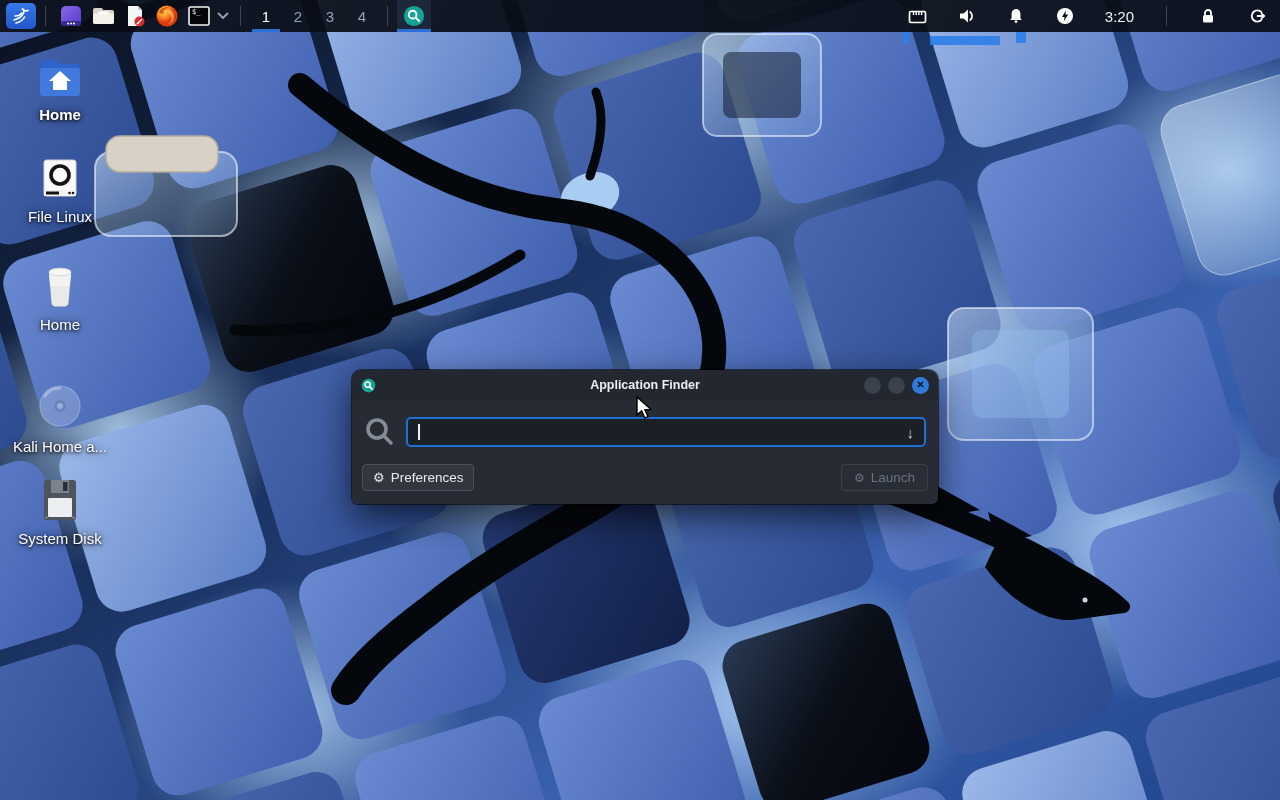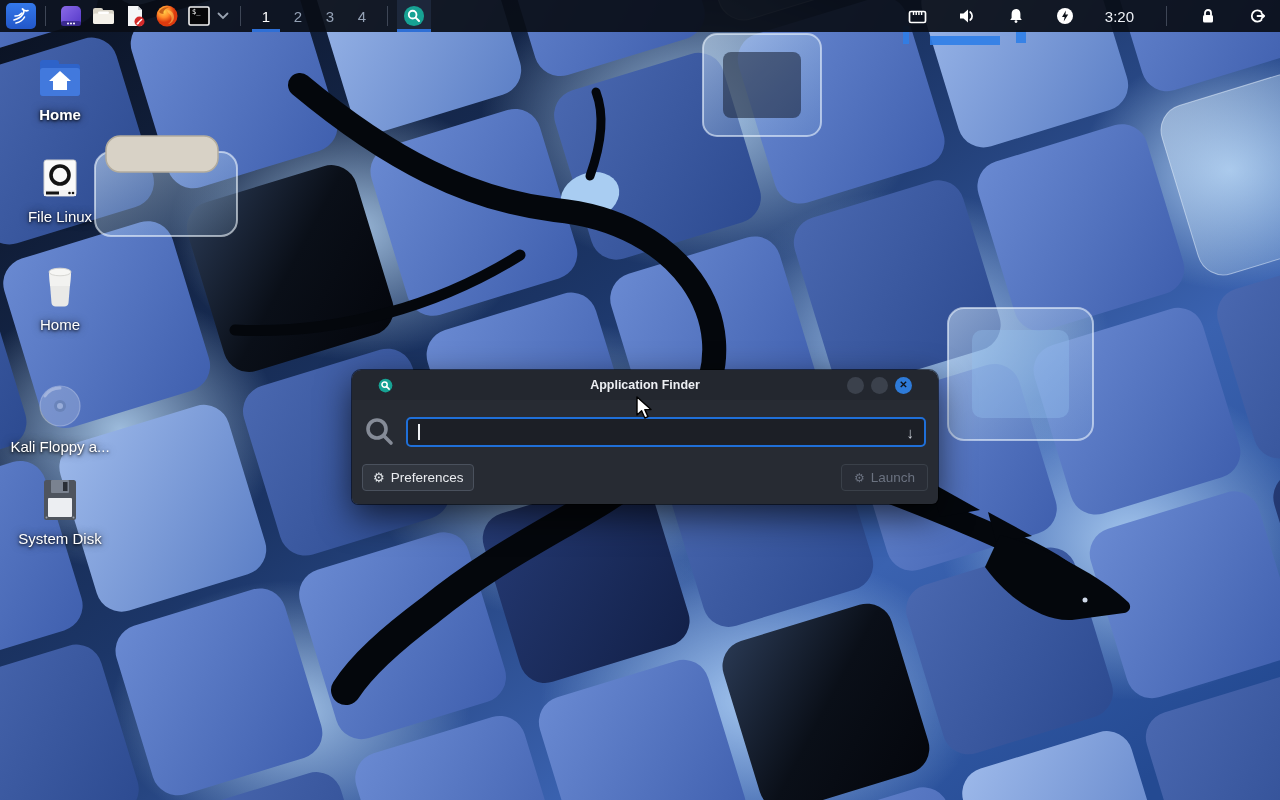--- a/index.html
+++ b/index.html
@@ -41,21 +41,21 @@
   .dicon .lbl{margin-top:6px;color:#ffffff;font-size:15px;
               text-shadow:0 1px 3px rgba(0,0,0,0.95),0 0 8px rgba(0,0,0,0.7);}
   #di-home{top:56px;font-weight:bold;} #di-fs{top:158px;} #di-trash{top:262px;}
   #di-kali{top:380px;} #di-floppy{top:476px;}
 
   
   .finder{position:absolute;left:352px;top:370px;width:586px;z-index:20;
           border-radius:9px 9px 6px 6px;
           box-shadow:0 12px 34px rgba(0,0,0,0.65),0 0 0 1px rgba(0,0,0,0.55);}
   .titlebar{height:30px;background:#23272f;border-radius:9px 9px 0 0;position:relative;
-            display:flex;align-items:center;padding:0 26px;cursor:default;}
+            display:flex;align-items:center;padding:0 9px;cursor:default;}
   .titlebar .title{position:absolute;left:0;right:0;text-align:center;color:#edeff3;
                    font-weight:bold;font-size:12.5px;pointer-events:none;}
   .winctl{margin-left:auto;display:flex;align-items:center;gap:7px;z-index:1;}
   .wbtn{width:17px;height:17px;border-radius:50%;border:none;cursor:pointer;padding:0;
         display:flex;align-items:center;justify-content:center;}
   .wbtn.plain{background:#3b414c;}
   .wbtn.close{background:#2e7bd9;color:#10141b;font-size:10px;font-weight:bold;line-height:1;}
   .fbody{background:#272b33;border-radius:0 0 6px 6px;padding:12px 10px 13px;}
   .search-row{display:flex;align-items:center;gap:10px;margin:2px 2px 14px;}
   .search-input{flex:1;height:26px;background:#1c1f26;border:2px solid #1f6fd8;border-radius:5px;
@@ -398,21 +398,21 @@
 <div class="dicon" id="di-kali">
   <div class="ic">
     <svg width="52" height="52" viewBox="0 0 52 52" opacity="0.5">
       <circle cx="26" cy="26" r="20" fill="rgba(210,220,235,0.55)"></circle>
       <circle cx="26" cy="26" r="20" fill="none" stroke="rgba(255,255,255,0.6)" stroke-width="1.2"></circle>
       <circle cx="26" cy="26" r="6" fill="rgba(120,140,170,0.8)"></circle>
       <circle cx="26" cy="26" r="3" fill="rgba(230,238,248,0.9)"></circle>
       <path d="M 11,16 A 18,18 0 0 1 26,8" stroke="rgba(255,255,255,0.8)" stroke-width="3" fill="none" stroke-linecap="round"></path>
     </svg>
   </div>
-  <div class="lbl">Kali Floppy a...</div>
+  <div class="lbl">Kali Home a...</div>
 </div>
 
 <div class="dicon" id="di-floppy">
   <div class="ic">
     <svg width="48" height="48" viewBox="0 0 48 48">
       <rect x="8" y="4" width="32" height="40" rx="2.5" fill="#4e545e"></rect>
       <rect x="15" y="4" width="18" height="13" rx="1" fill="#7a8290"></rect>
       <rect x="27" y="6" width="4.5" height="9" fill="#2a2e36"></rect>
       <rect x="12" y="22" width="24" height="19" rx="1" fill="#eceef2"></rect>
       <circle cx="10.5" cy="41.5" r="1" fill="#9aa0aa"></circle>

